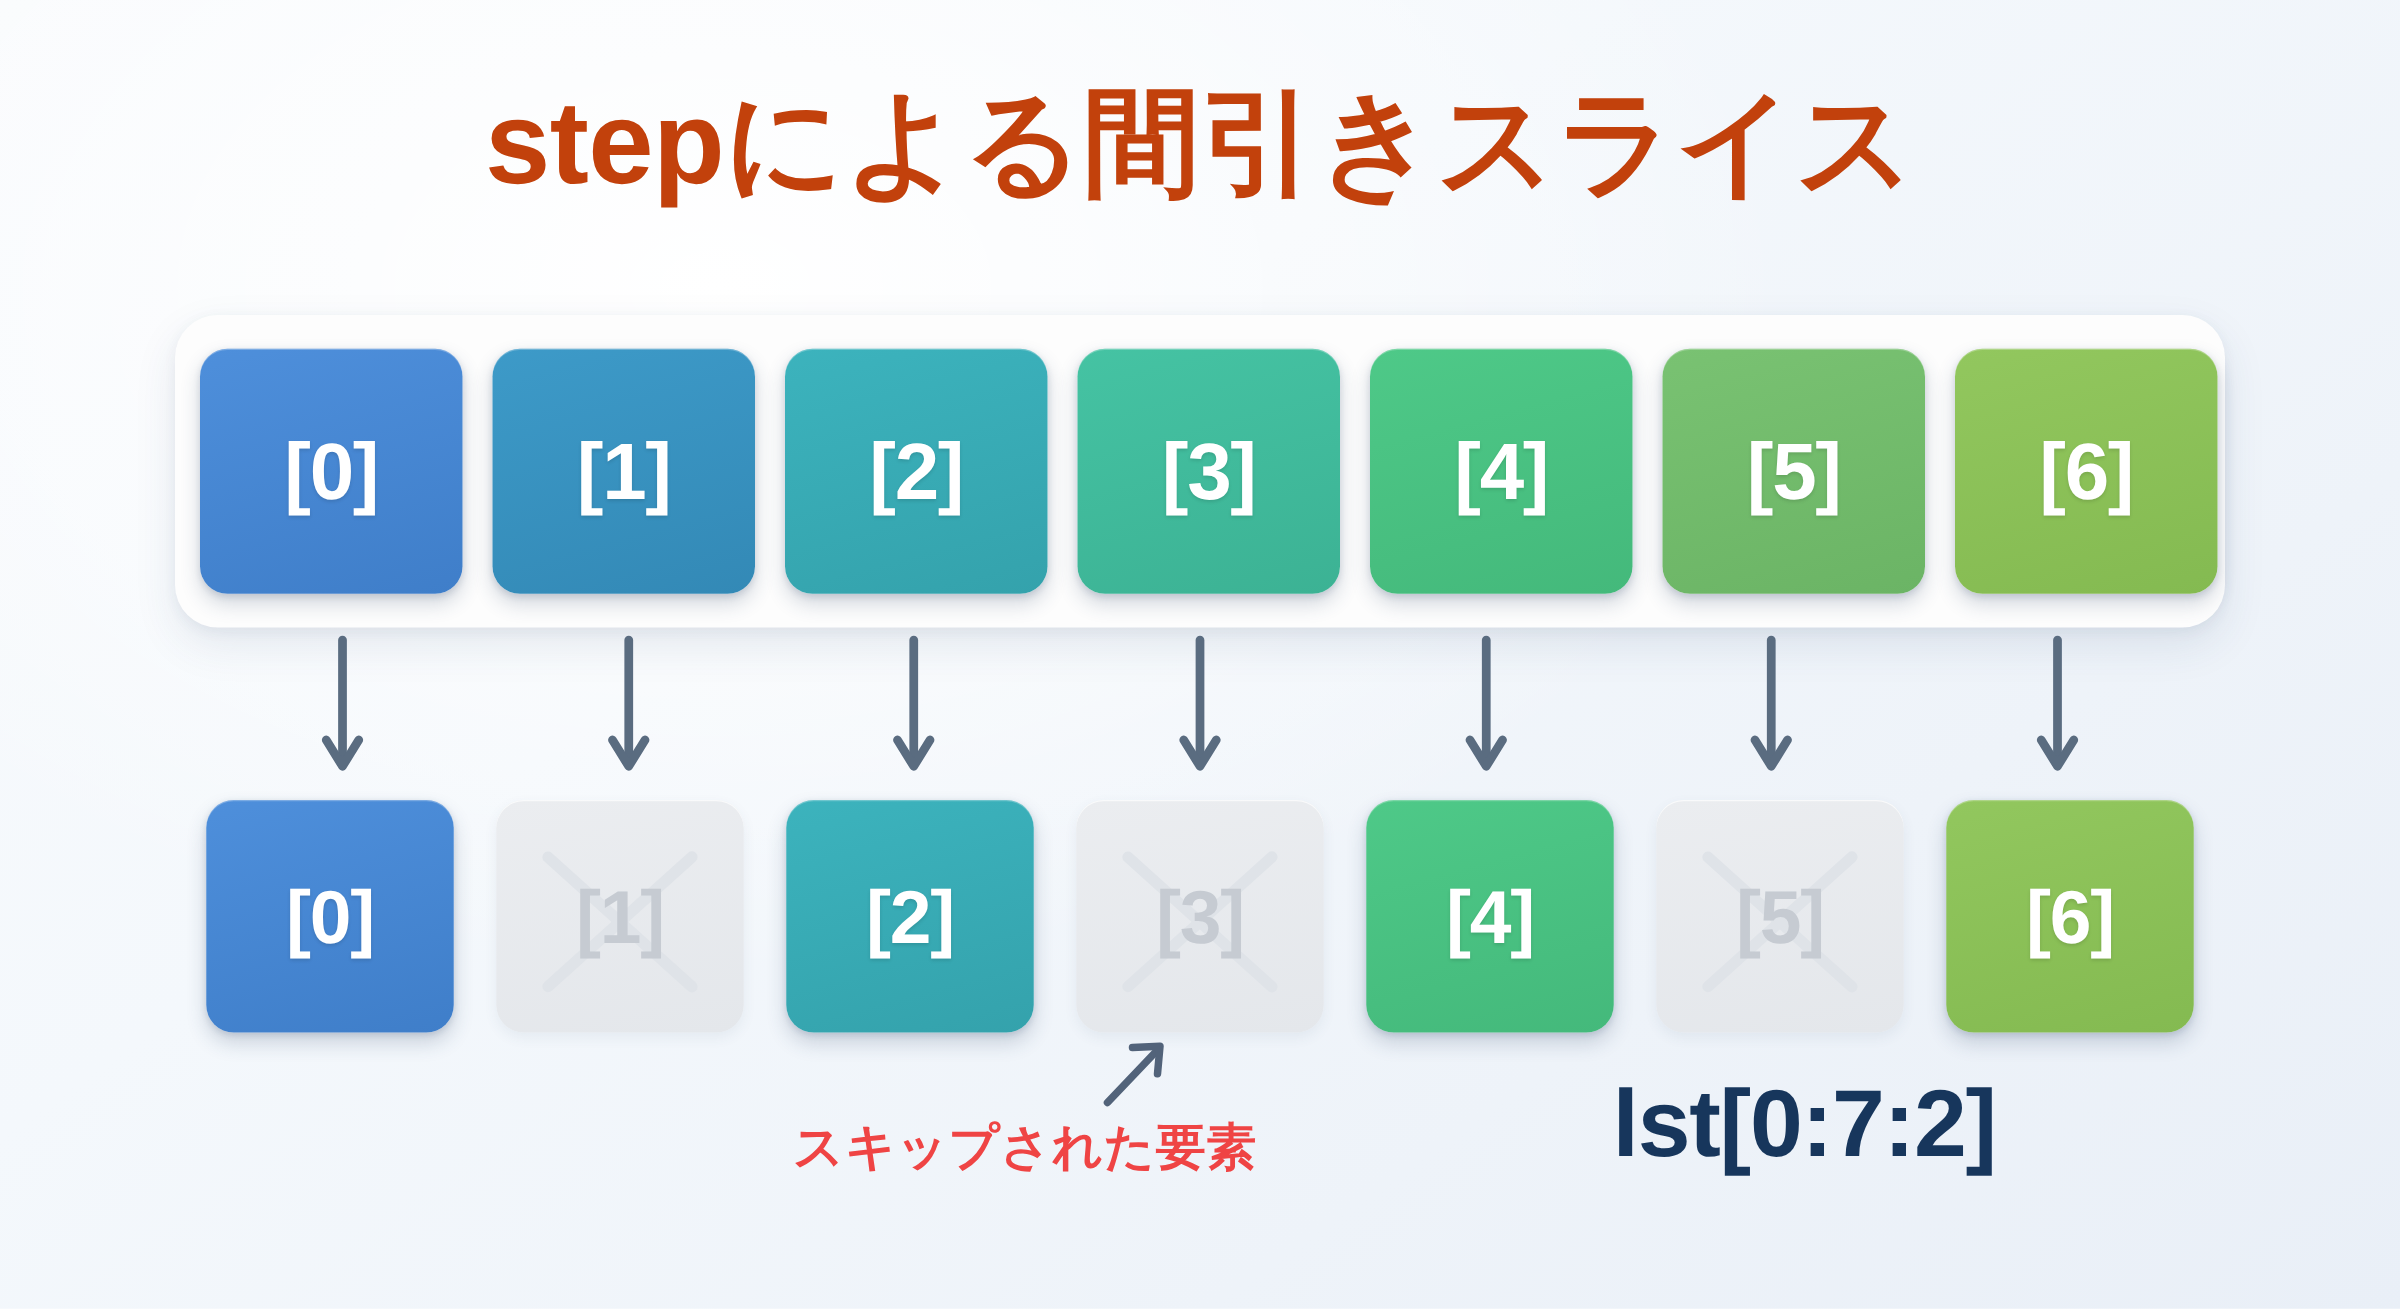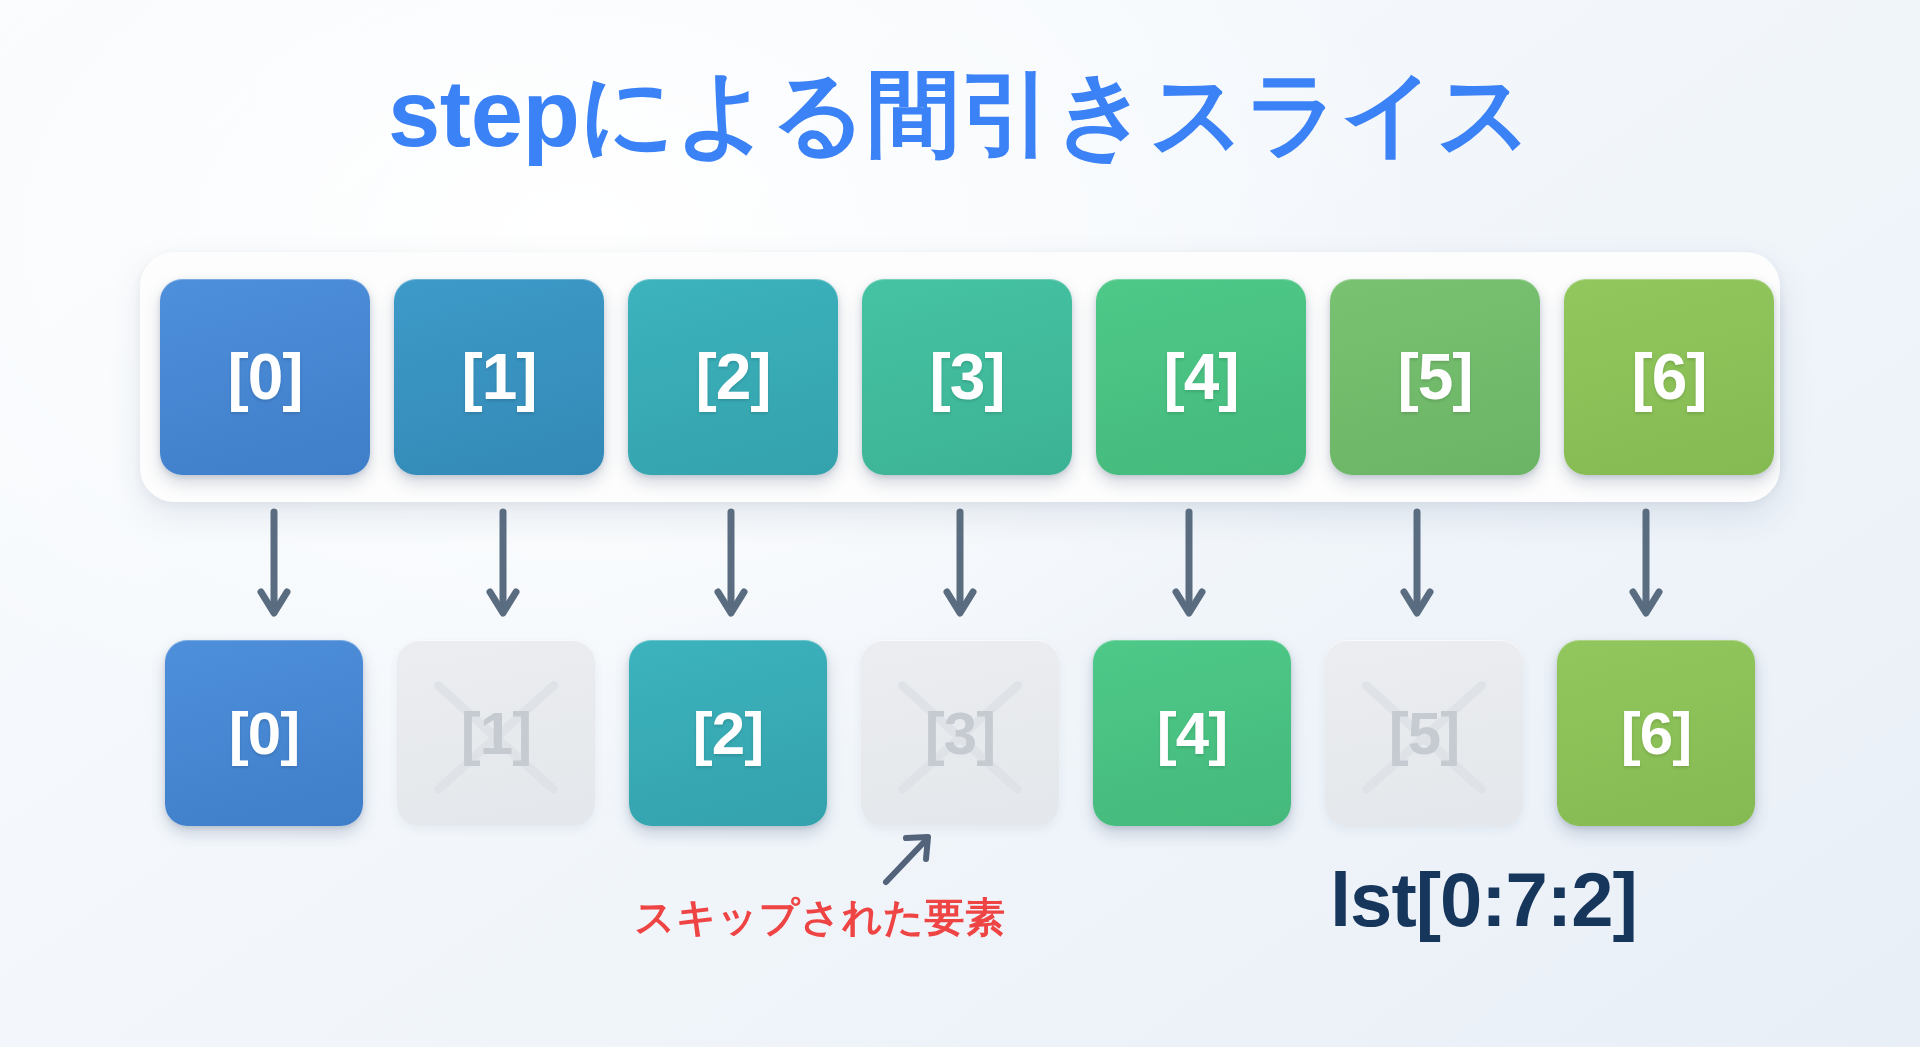--- a/index.html
+++ b/index.html
@@ -27,21 +27,21 @@
   .title {
     position: absolute;
     left: 0;
     right: 0;
     top: 64px;
     text-align: center;
     font-size: 94px;
     line-height: 1.06;
     font-weight: 700;
     letter-spacing: -0.5px;
-    color: #3b82f6;
+    color: #c2410c;
     white-space: nowrap;
   }
 
   
   .panel {
     position: absolute;
     left: 140px;
     top: 252px;
     width: 1640px;
     height: 250px;
@@ -186,21 +186,20 @@
   
   .code-label {
     position: absolute;
     left: 1290px;
     top: 856px;
     font-size: 76px;
     font-weight: 700;
     color: #17365c;
     letter-spacing: -1px;
     white-space: nowrap;
-    margin-left: 40px;
   }
 </style>
 </head>
 <body>
 
 <div class="stage">
 
   <div class="title">stepによる間引きスライス</div>
 
   <div class="panel"></div>

